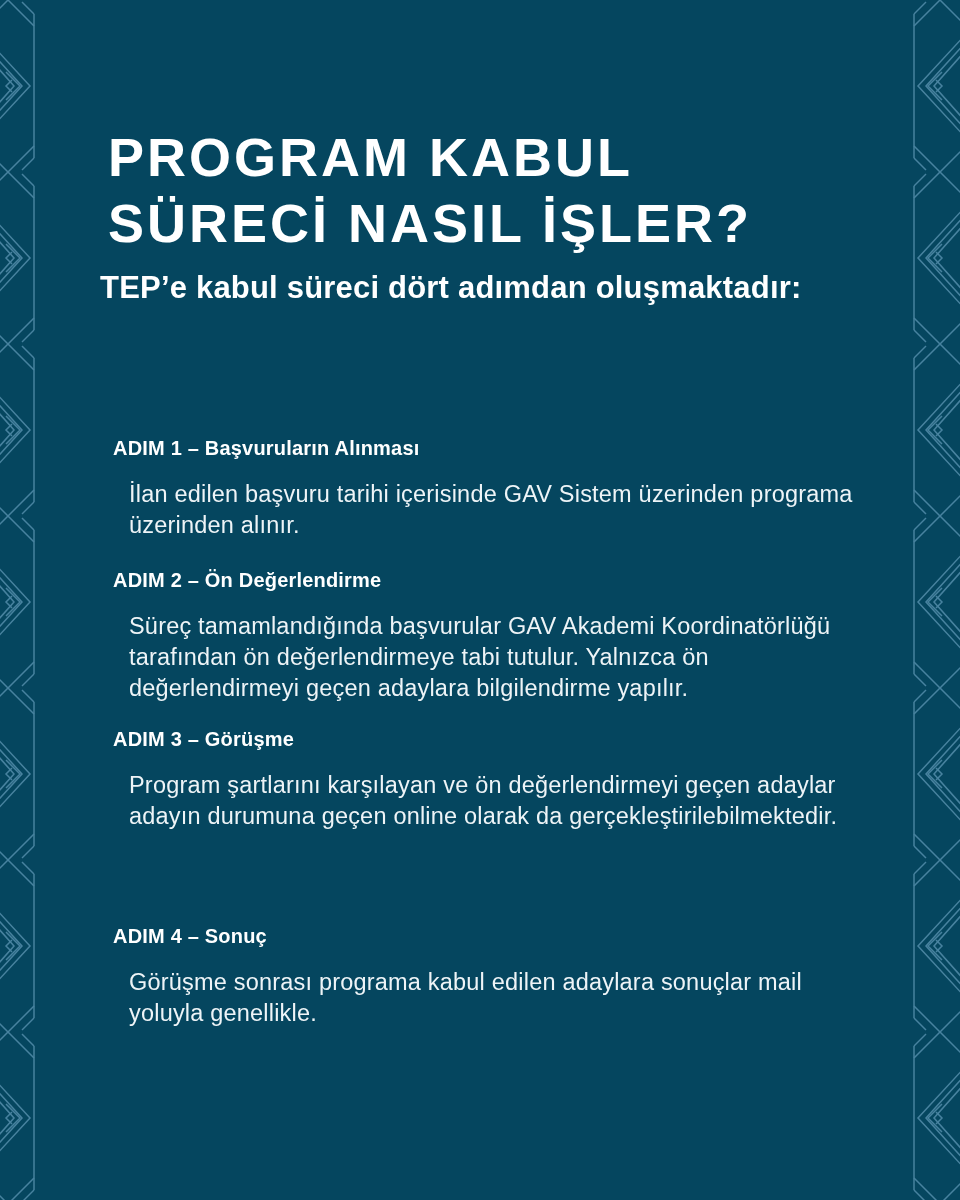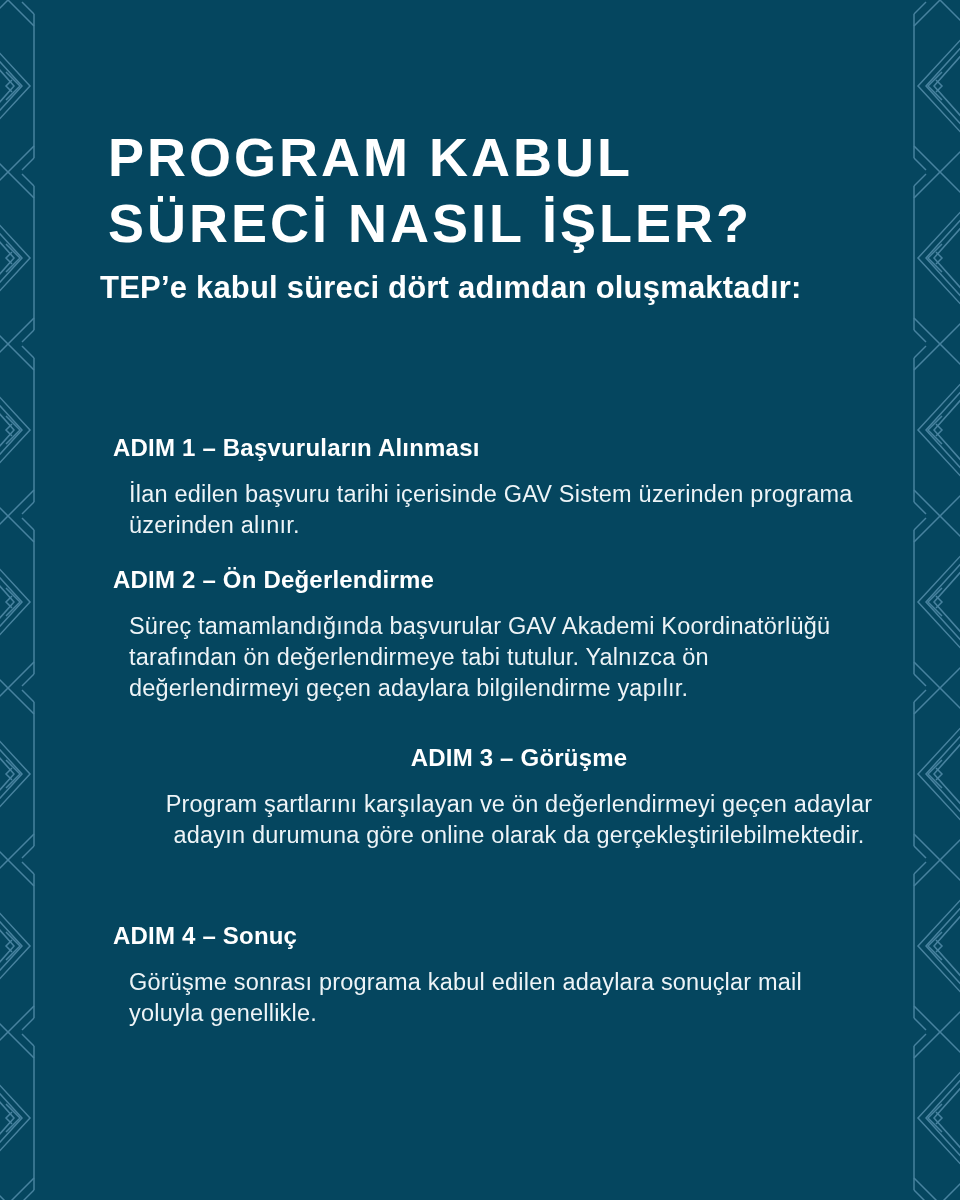--- a/index.html
+++ b/index.html
@@ -54,27 +54,27 @@
   }
 
   .step {
     position: absolute;
     left: 113px;
     width: 812px;
     color: var(--text-color, #eef4f7);
   }
   .step-1 { top: 433px; }
   .step-2 { top: 565px; }
-  .step-3 { top: 743px; text-align: center; }
+  .step-3 { top: 724px; }
   .step-4 { top: 921px; }
 
   .step-heading {
     margin: 0 0 3px 0;
     color: var(--title-color, #ffffff);
-    font-size: 24px;
+    font-size: 20px;
     line-height: 30px;
     font-weight: 700;
     letter-spacing: 0.2px;
     white-space: nowrap;
   }
   .step-body { margin: 16px; }
   .step-body-line {
     font-size: 23.5px;
     line-height: 31px;
     font-weight: 400;
@@ -151,21 +151,21 @@
         <span class="step-body-line" style="display:block">Süreç tamamlandığında başvurular GAV Akademi Koordinatörlüğü</span>
         <span class="step-body-line" style="display:block">tarafından ön değerlendirmeye tabi tutulur. Yalnızca ön</span>
         <span class="step-body-line" style="display:block">değerlendirmeyi geçen adaylara bilgilendirme yapılır.</span>
       </p>
     </article>
 
     <article class="step step-3">
       <h2 class="step-heading">ADIM 3 – Görüşme</h2>
       <p class="step-body">
         <span class="step-body-line" style="display:block">Program şartlarını karşılayan ve ön değerlendirmeyi geçen adaylar</span>
-        <span class="step-body-line" style="display:block">adayın durumuna göre online olarak da gerçekleştirilebilmektedir.</span>
+        <span class="step-body-line" style="display:block">adayın durumuna geçen online olarak da gerçekleştirilebilmektedir.</span>
       </p>
     </article>
 
     <article class="step step-4">
       <h2 class="step-heading">ADIM 4 – Sonuç</h2>
       <p class="step-body">
         <span class="step-body-line" style="display:block">Görüşme sonrası programa kabul edilen adaylara sonuçlar mail</span>
         <span class="step-body-line" style="display:block">yoluyla genellikle.</span>
       </p>
     </article>

